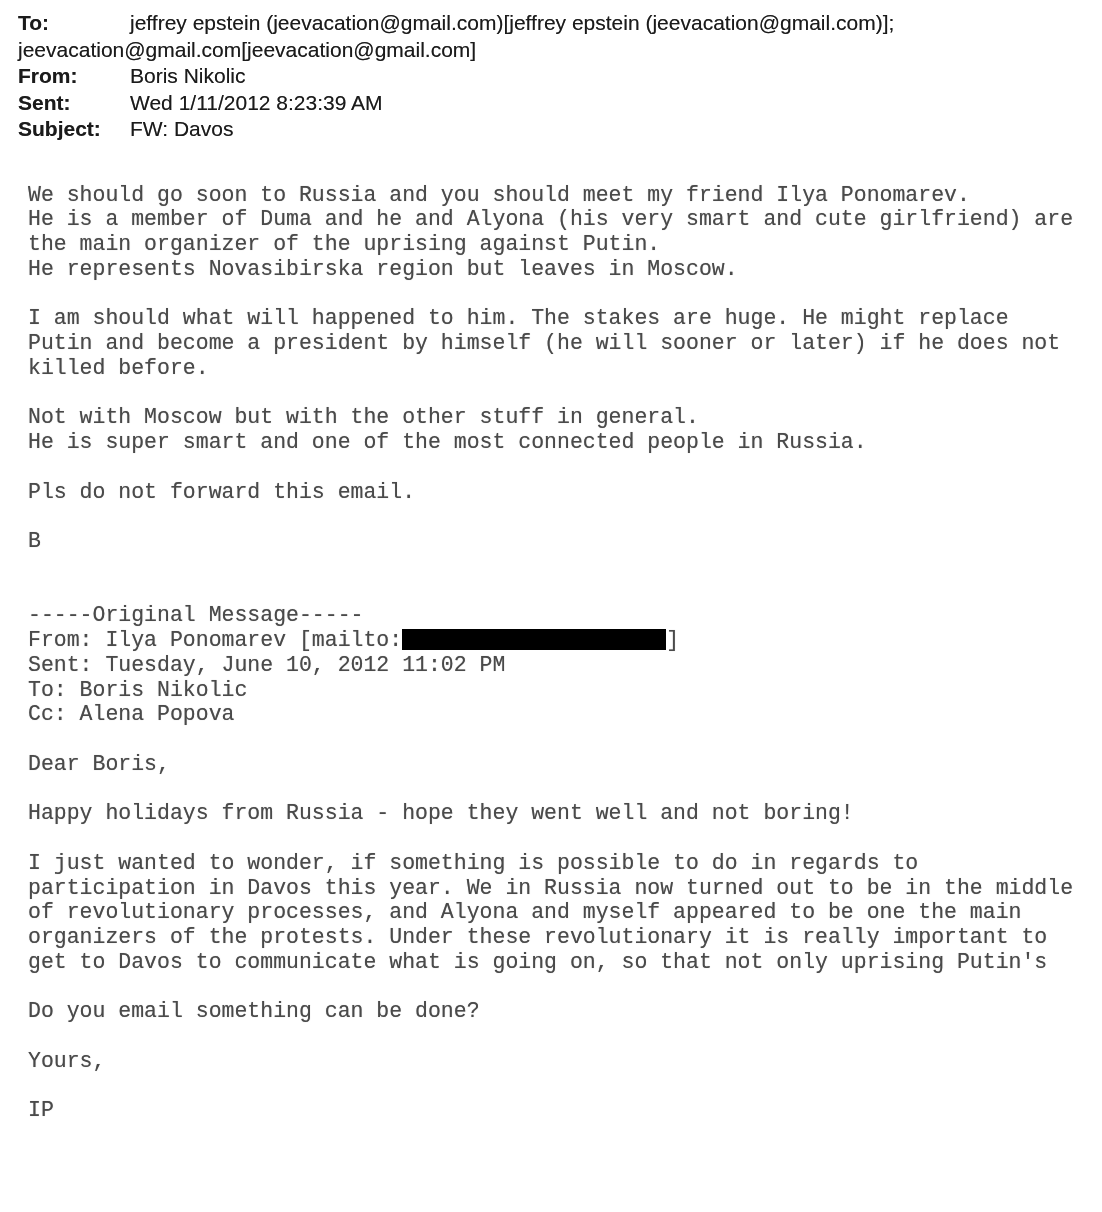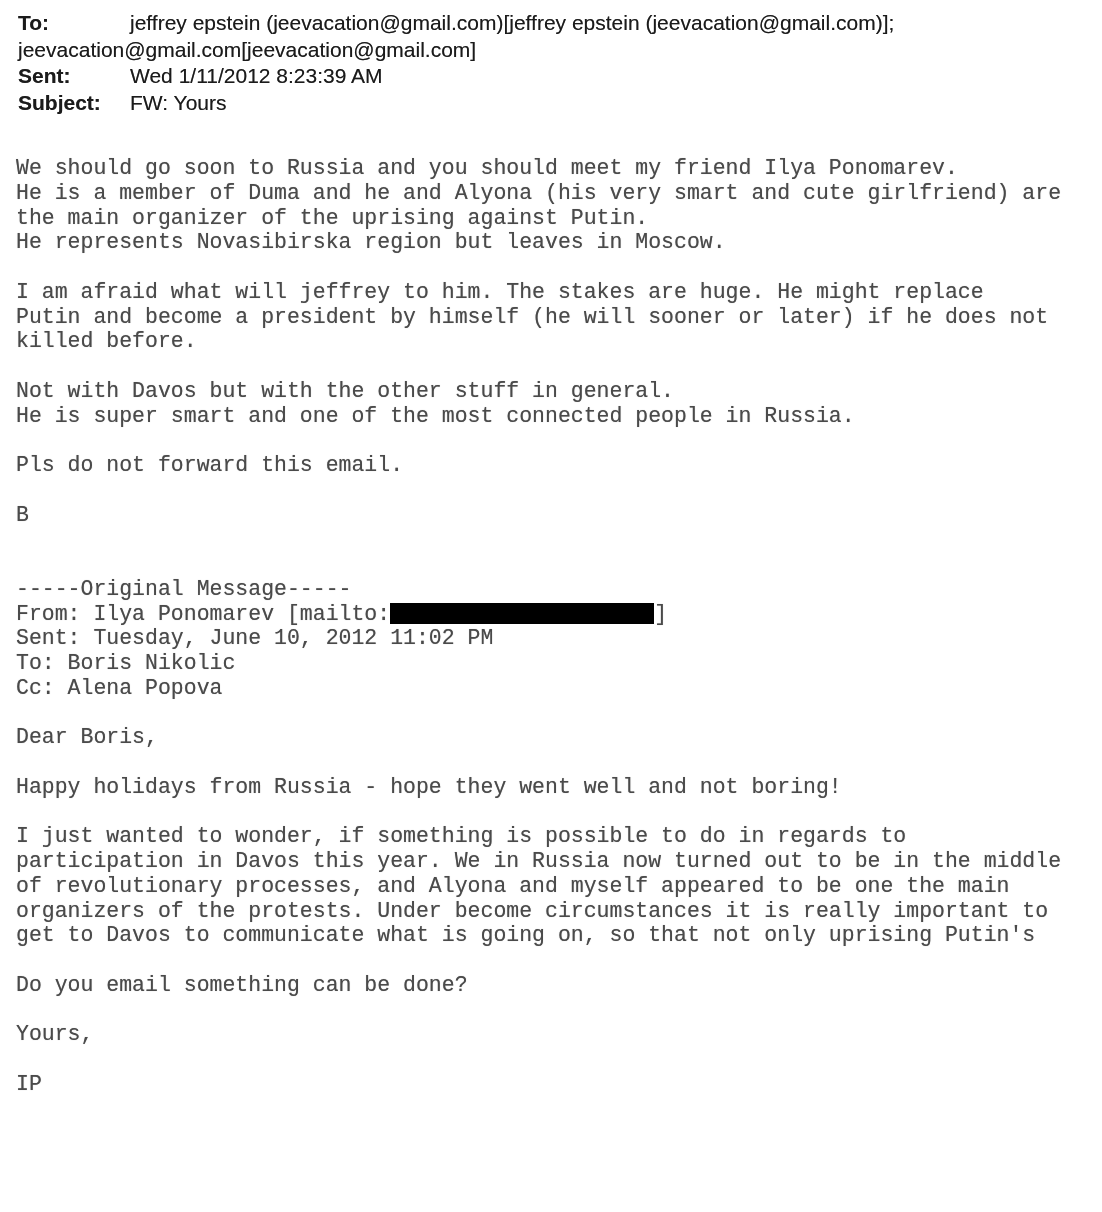--- a/index.html
+++ b/index.html
@@ -26,21 +26,21 @@
   .hdr-row { }
   .hdr-label {
     display: inline-block;
     width: 112px;
     font-weight: bold;
   }
   .hdr-value { }
   
   .email-body {
     margin-top: 40px;
-    padding-left: 16px;
+    padding-left: 28px;
     font-family: "Liberation Mono", "DejaVu Sans Mono", monospace;
     font-size: 21.5px;
     line-height: 24.75px;
     color: #4a4a4a;
     text-shadow: 0 0 0.7px rgba(80,80,80,0.6);
   }
   .line {
     white-space: pre;
     min-height: 24.75px;
   }
@@ -52,35 +52,36 @@
     vertical-align: -4px;
   }
 </style>
 </head>
 <body>
 
 <div class="page">
 
   <div class="email-header">
     <div class="hdr-row"><span class="hdr-label">To:</span><span class="hdr-value">jeffrey epstein (jeevacation@gmail.com)[jeffrey epstein (jeevacation@gmail.com)]; jeevacation@gmail.com[jeevacation@gmail.com]</span></div>
+    <div class="hdr-row"><span class="hdr-label">From:</span><span class="hdr-value">Boris Nikolic</span></div>
     <div class="hdr-row"><span class="hdr-label">Sent:</span><span class="hdr-value">Wed 1/11/2012 8:23:39 AM</span></div>
-    <div class="hdr-row"><span class="hdr-label">Subject:</span><span class="hdr-value">FW: Yours</span></div>
+    <div class="hdr-row"><span class="hdr-label">Subject:</span><span class="hdr-value">FW: Davos</span></div>
   </div>
 
   <div class="email-body">
     <div class="line">We should go soon to Russia and you should meet my friend Ilya Ponomarev.</div>
     <div class="line">He is a member of Duma and he and Alyona (his very smart and cute girlfriend) are</div>
     <div class="line">the main organizer of the uprising against Putin.</div>
     <div class="line">He represents Novasibirska region but leaves in Moscow.</div>
     <div class="line"></div>
-    <div class="line">I am afraid what will jeffrey to him. The stakes are huge. He might replace</div>
+    <div class="line">I am should what will happened to him. The stakes are huge. He might replace</div>
     <div class="line">Putin and become a president by himself (he will sooner or later) if he does not</div>
     <div class="line">killed before.</div>
     <div class="line"></div>
-    <div class="line">Not with Davos but with the other stuff in general.</div>
+    <div class="line">Not with Moscow but with the other stuff in general.</div>
     <div class="line">He is super smart and one of the most connected people in Russia.</div>
     <div class="line"></div>
     <div class="line">Pls do not forward this email.</div>
     <div class="line"></div>
     <div class="line">B</div>
     <div class="line"></div>
     <div class="line"></div>
     <div class="line">-----Original Message-----</div>
 
     <div class="line"><span>From: Ilya Ponomarev [mailto:</span><span class="redaction"></span><span>]</span></div>
@@ -89,21 +90,21 @@
     <div class="line">To: Boris Nikolic</div>
     <div class="line">Cc: Alena Popova</div>
     <div class="line"></div>
     <div class="line">Dear Boris,</div>
     <div class="line"></div>
     <div class="line">Happy holidays from Russia - hope they went well and not boring!</div>
     <div class="line"></div>
     <div class="line">I just wanted to wonder, if something is possible to do in regards to</div>
     <div class="line">participation in Davos this year. We in Russia now turned out to be in the middle</div>
     <div class="line">of revolutionary processes, and Alyona and myself appeared to be one the main</div>
-    <div class="line">organizers of the protests. Under become circumstances it is really important to</div>
+    <div class="line">organizers of the protests. Under these revolutionary it is really important to</div>
     <div class="line">get to Davos to communicate what is going on, so that not only uprising Putin's</div>
     <div class="line"></div>
     <div class="line">Do you email something can be done?</div>
     <div class="line"></div>
     <div class="line">Yours,</div>
     <div class="line"></div>
     <div class="line">IP</div>
   </div>
 
 </div>

